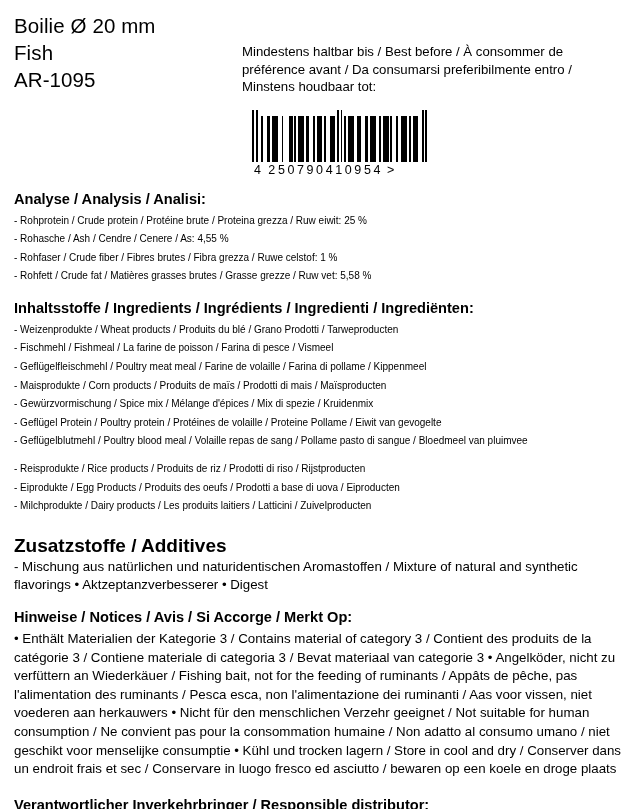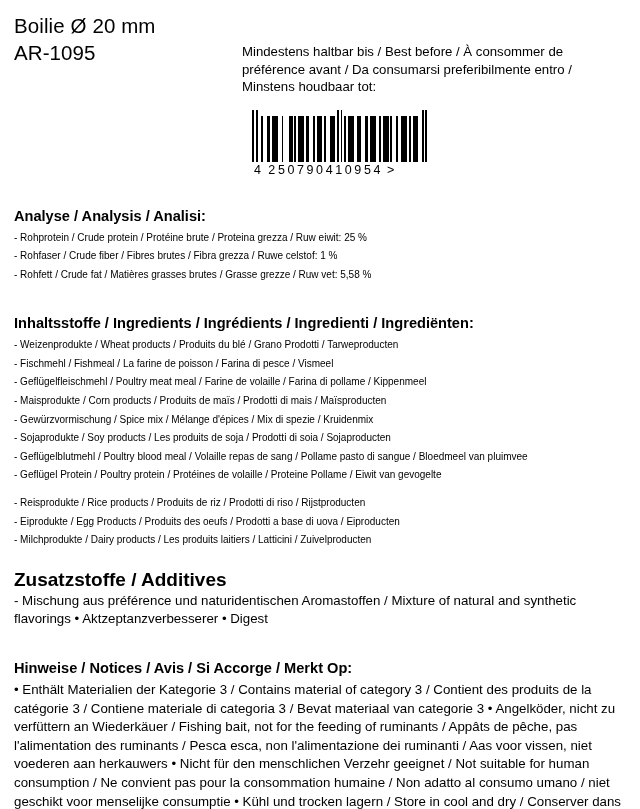--- a/index.html
+++ b/index.html
@@ -83,21 +83,21 @@
   }
   .barcode-digits .mid {
     letter-spacing: 2.6px;
   }
   .barcode-digits .trail {
     margin-left: 4px;
   }
 
   
   .section {
-    margin-top: 29px;
+    margin-top: 12px;
   }
   .section-title {
     font-size: 14.6px;
     font-weight: bold;
     line-height: 20px;
     margin-bottom: 3px;
   }
   .line {
     font-size: 10px;
     line-height: 18.6px;
@@ -132,20 +132,21 @@
   }
 </style>
 </head>
 <body>
 
 <div class="page">
 
   <div class="header">
     <div class="header-left">
       <div class="product-title">Boilie Ø 20 mm</div>
+      <div class="product-title">Fish</div>
       <div class="product-title">AR-1095</div>
     </div>
     <div class="header-right">
       <div class="bestbefore">Mindestens haltbar bis / Best before / À consommer de préférence avant / Da consumarsi preferibilmente entro / Minstens houdbaar tot:</div>
       <div class="barcode-wrap">
         <div class="barcode" id="barcode">
             <span class="bar" style="width:1.85px;height:52px;background:#000"></span>
             <span class="bar" style="width:1.85px;height:52px;background:transparent"></span>
             <span class="bar" style="width:1.85px;height:52px;background:#000"></span>
             <span class="bar" style="width:3.70px;height:46px;background:transparent"></span>
@@ -211,45 +212,45 @@
           <span class="mid">410954</span>
           <span class="trail">&gt;</span>
         </div>
       </div>
     </div>
   </div>
 
   <div class="section analysis-block">
     <div class="section-title">Analyse / Analysis / Analisi:</div>
     <div class="line">- Rohprotein / Crude protein / Protéine brute / Proteina grezza / Ruw eiwit: 25 %</div>
+    <div class="line">- Rohasche / Ash / Cendre / Cenere / As: 4,55 %</div>
     <div class="line">- Rohfaser / Crude fiber / Fibres brutes / Fibra grezza / Ruwe celstof: 1 %</div>
     <div class="line">- Rohfett / Crude fat / Matières grasses brutes / Grasse grezze / Ruw vet: 5,58 %</div>
   </div>
 
   <div class="section ingredients-block">
     <div class="section-title">Inhaltsstoffe / Ingredients / Ingrédients / Ingredienti / Ingrediënten:</div>
     <div class="line">- Weizenprodukte / Wheat products / Produits du blé / Grano Prodotti / Tarweproducten</div>
     <div class="line">- Fischmehl / Fishmeal / La farine de poisson / Farina di pesce / Vismeel</div>
     <div class="line">- Geflügelfleischmehl / Poultry meat meal / Farine de volaille / Farina di pollame / Kippenmeel</div>
     <div class="line">- Maisprodukte / Corn products / Produits de maïs / Prodotti di mais / Maïsproducten</div>
     <div class="line">- Gewürzvormischung / Spice mix / Mélange d'épices / Mix di spezie / Kruidenmix</div>
-    <div class="line">- Sojaprodukte / Soy products / Les produits de soja / Prodotti di soia / Sojaproducten</div>
+    <div class="line">- Geflügel Protein / Poultry protein / Protéines de volaille / Proteine Pollame / Eiwit van gevogelte</div>
     <div class="line">- Geflügelblutmehl / Poultry blood meal / Volaille repas de sang / Pollame pasto di sangue / Bloedmeel van pluimvee</div>
-    <div class="line">- Geflügel Protein / Poultry protein / Protéines de volaille / Proteine Pollame / Eiwit van gevogelte</div>
     <div class="gap"></div>
     <div class="line">- Reisprodukte / Rice products / Produits de riz / Prodotti di riso / Rijstproducten</div>
     <div class="line">- Eiprodukte / Egg Products / Produits des oeufs / Prodotti a base di uova / Eiproducten</div>
     <div class="line">- Milchprodukte / Dairy products / Les produits laitiers / Latticini / Zuivelproducten</div>
   </div>
 
   <div class="spacer-lg"></div>
 
   <div>
     <div class="additives-title">Zusatzstoffe / Additives</div>
-    <div class="para">- Mischung aus préférence und naturidentischen Aromastoffen / Mixture of natural and synthetic flavorings • Aktzeptanzverbesserer • Digest</div>
+    <div class="para">- Mischung aus natürlichen und naturidentischen Aromastoffen / Mixture of natural and synthetic flavorings • Aktzeptanzverbesserer • Digest</div>
   </div>
 
   <div class="section">
     <div class="section-title">Hinweise / Notices / Avis / Si Accorge / Merkt Op:</div>
     <div class="para">• Enthält Materialien der Kategorie 3 / Contains material of category 3 / Contient des produits de la catégorie 3 / Contiene materiale di categoria 3 / Bevat materiaal van categorie 3 • Angelköder, nicht zu verfüttern an Wiederkäuer / Fishing bait, not for the feeding of ruminants / Appâts de pêche, pas l'alimentation des ruminants / Pesca esca, non l'alimentazione dei ruminanti / Aas voor vissen, niet voederen aan herkauwers • Nicht für den menschlichen Verzehr geeignet / Not suitable for human consumption / Ne convient pas pour la consommation humaine / Non adatto al consumo umano / niet geschikt voor menselijke consumptie • Kühl und trocken lagern / Store in cool and dry / Conserver dans un endroit frais et sec / Conservare in luogo fresco ed asciutto / bewaren op een koele en droge plaats</div>
   </div>
 
   <div class="footer">
     <div class="footer-title">Verantwortlicher Inverkehrbringer / Responsible distributor:</div>
 

